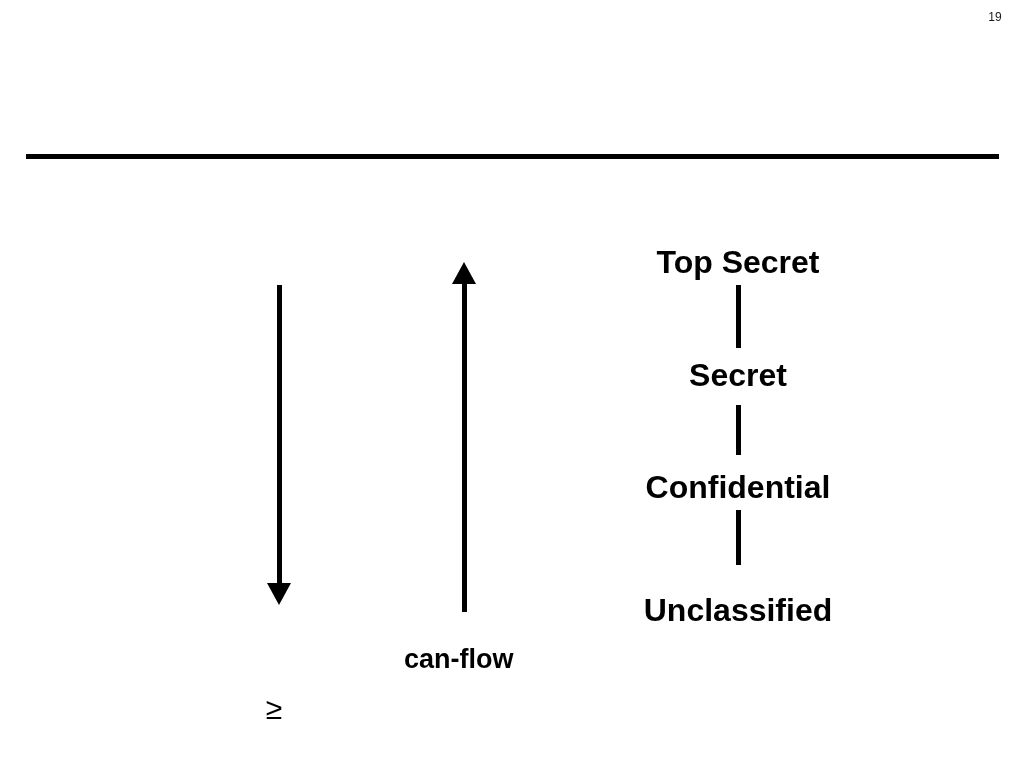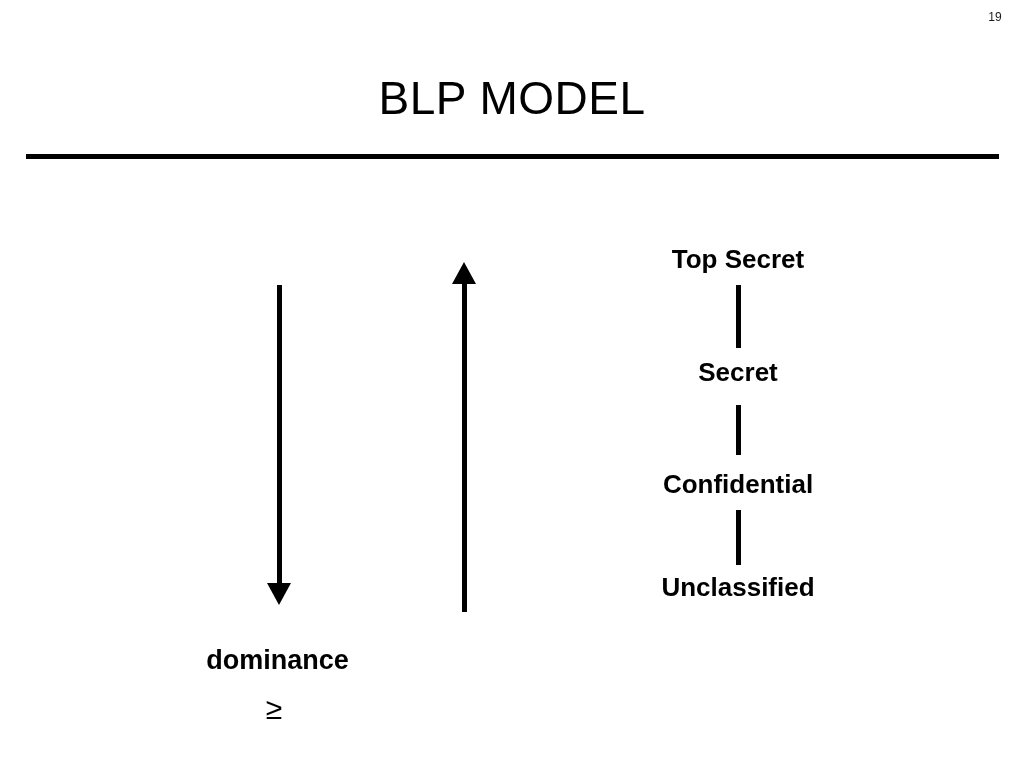--- a/index.html
+++ b/index.html
@@ -135,68 +135,67 @@
     position: absolute;
     left: 598px;
     top: 240px;
     width: 280px;
   }
   .lattice-level {
     position: absolute;
     width: 280px;
     text-align: center;
     font-weight: bold;
-    font-size: 26px;
+    font-size: 32px;
     color: #000000;
     white-space: nowrap;
   }
   .lattice-link {
     position: absolute;
     left: 138px;
     width: 5px;
     background: #000000;
   }
 </style>
 </head>
 <body>
 
 <div id="slide">
 
   <div class="page-number">19</div>
 
-  <div class="slide-title">BLP MODEL</div>
 
   <div class="title-rule"></div>
 
   <div class="arrow" id="dominance-arrow">
     <div class="arrow-shaft"></div>
     <div class="arrow-head-down"></div>
   </div>
 
-  <div class="arrow-label" id="dominance-label">dominance</div>
 
   <div id="dominance-symbol">≥</div>
 
   <div class="arrow" id="canflow-arrow">
     <div class="arrow-shaft"></div>
     <div class="arrow-head-up"></div>
   </div>
 
+  <div class="arrow-label" id="canflow-label">can-flow</div>
 
   <div id="lattice">
 
     <div class="lattice-level" style="top: 4px;">Top Secret</div>
 
     <div class="lattice-link" style="top: 45px; height: 63px;"></div>
 
     <div class="lattice-level" style="top: 117px; text-align: center;">Secret</div>
 
     <div class="lattice-link" style="top: 165px; height: 50px;"></div>
 
     <div class="lattice-level" style="top: 229px;">Confidential</div>
 
     <div class="lattice-link" style="top: 270px; height: 55px;"></div>
 
-    <div class="lattice-level" style="top: 332px;">Unclassified</div>
+    <div class="lattice-level" style="top: 352px;">Unclassified</div>
 
   </div>
 
 </div>
 
 </body></html>

